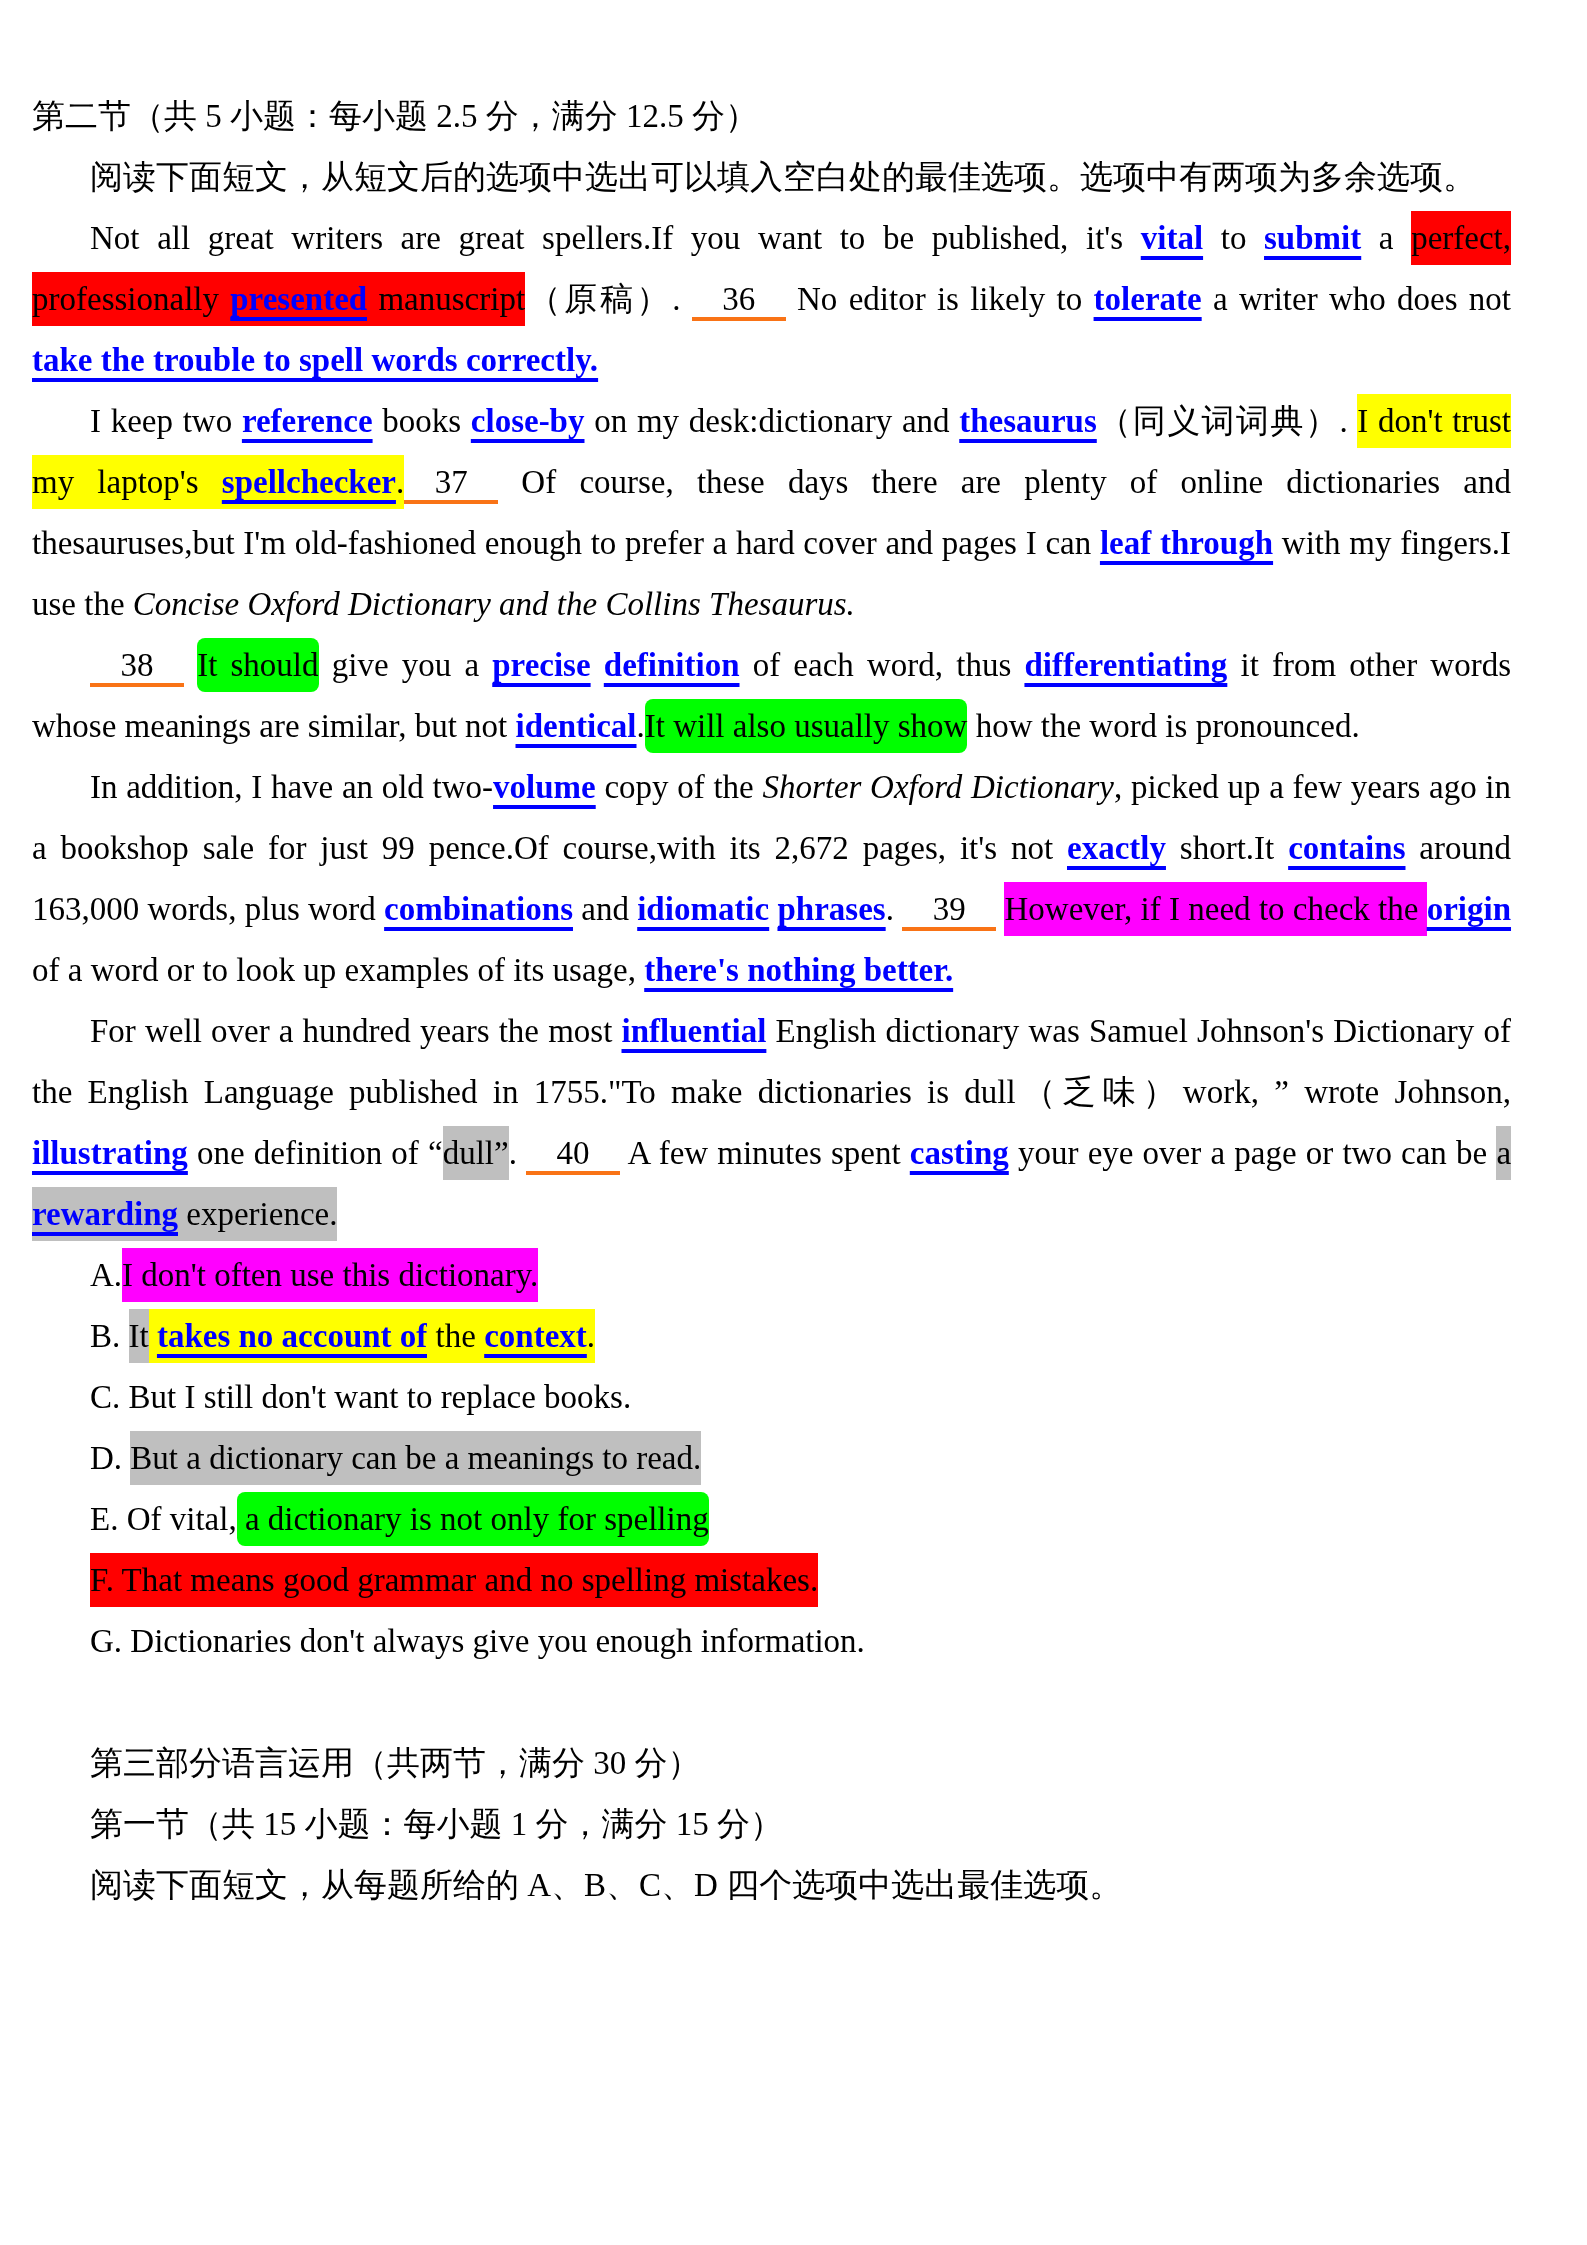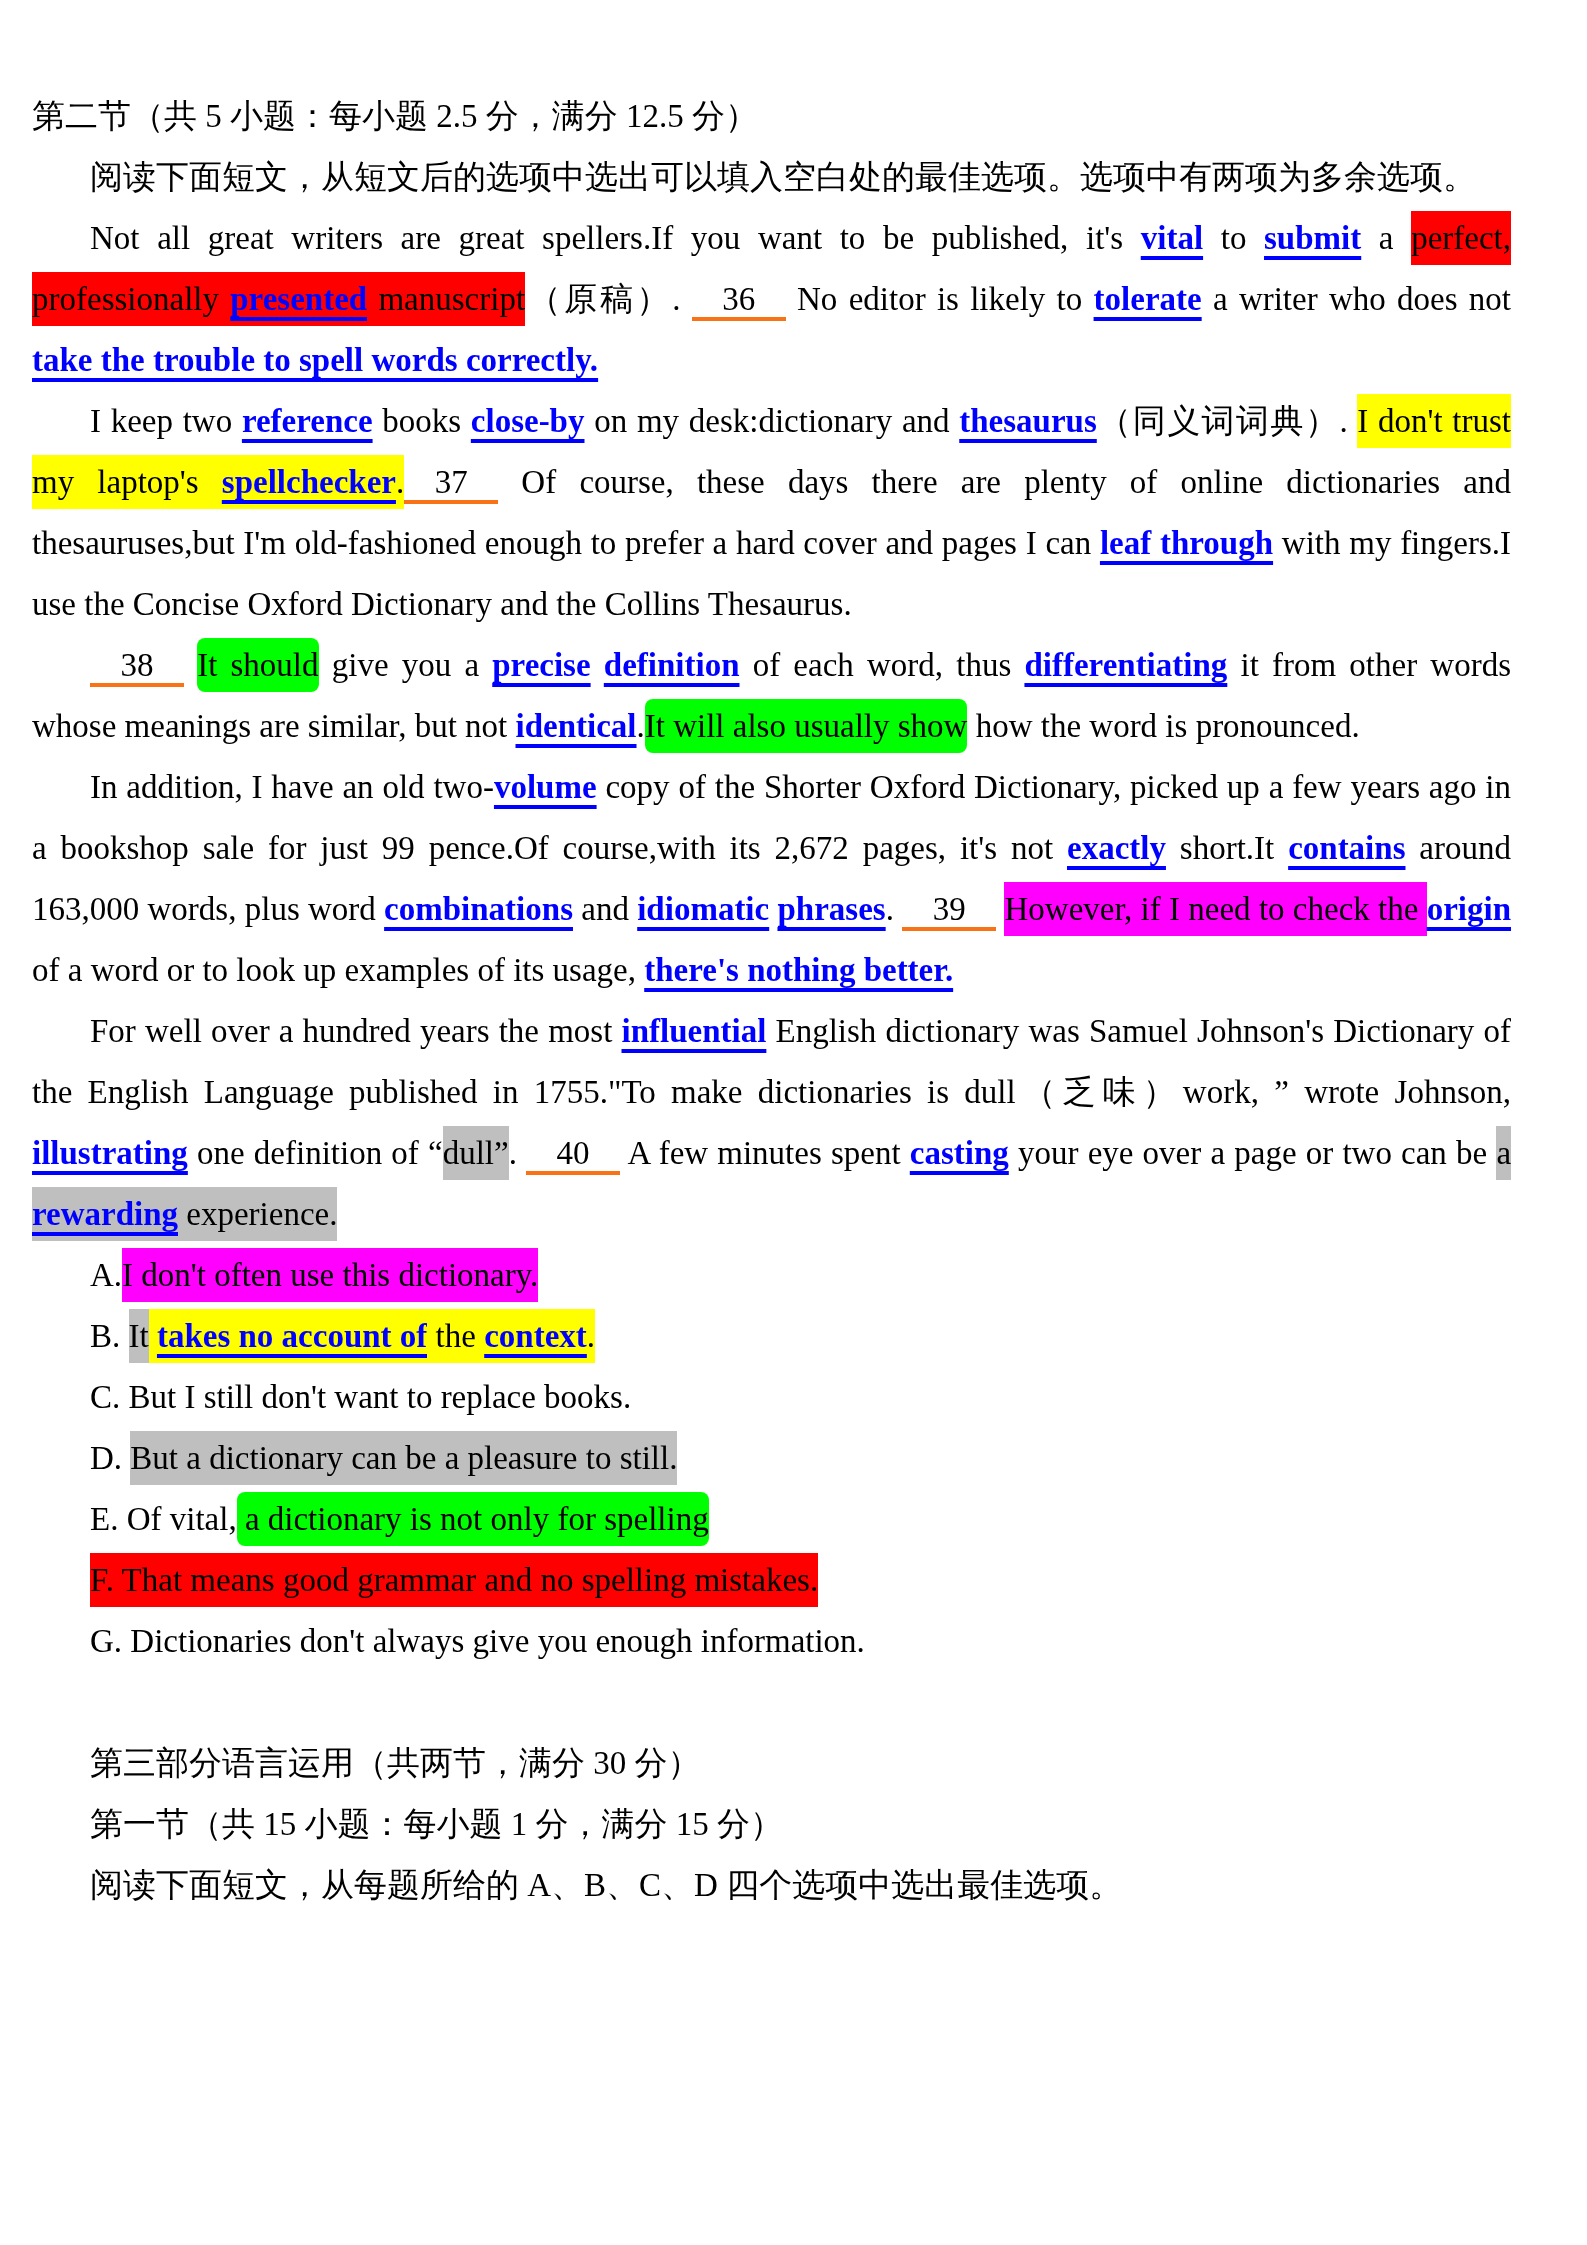--- a/index.html
+++ b/index.html
@@ -25,21 +25,21 @@
   p.ind { text-indent: 58px; }
   
   .b {
     color: #0000ff;
     font-weight: bold;
     text-decoration: underline;
     text-decoration-color: #0000ff;
     text-decoration-thickness: 4px;
     text-underline-offset: 7px;
   }
-  .i { }
+  .i { font-style: italic; }
   
   .blank {
     display: inline-block;
     min-width: 58px;
     padding: 0 18px;
     text-align: center;
     text-indent: 0;
     line-height: 1.05;
     border-bottom: 4px solid #f97316;
   }
@@ -60,21 +60,21 @@
     <p class="line"><span>第二节（共 5 小题：每小题 2.5 分，满分 12.5 分）</span></p>
     <p class="line ind"><span>阅读下面短文，从短文后的选项中选出可以填入空白处的最佳选项。选项中有两项为多余选项。</span></p>
     <p class="line ind"><span>Not all great writers are great spellers.If you want to be published, it's </span><span class="b">vital</span><span> to </span><span class="b">submit</span><span> a </span><span class="hl-red">perfect, professionally </span><span class="b hl-red">presented</span><span class="hl-red"> manuscript</span><span>（原稿）. </span><span class="blank">36</span><span>  No editor is likely to </span><span class="b">tolerate</span><span> a writer who does not </span><span class="b">take the trouble to spell words correctly.</span></p>
     <p class="line ind"><span>I keep two </span><span class="b">reference</span><span> books </span><span class="b">close-by</span><span> on my desk:dictionary and </span><span class="b">thesaurus</span><span>（同义词词典）. </span><span class="hl-yellow">I don't trust my laptop's </span><span class="b hl-yellow">spellchecker</span><span class="hl-yellow">.</span><span class="blank">37</span><span>  Of course, these days there are plenty of online dictionaries and thesauruses,but I'm old-fashioned enough to prefer a hard cover and pages I can </span><span class="b">leaf through</span><span> with my fingers.I use the </span><span class="i">Concise Oxford Dictionary and the Collins Thesaurus.</span></p>
     <p class="line ind"><span class="blank">38</span><span>  </span><span class="hl-green">It should</span><span> give you a </span><span class="b">precise</span><span> </span><span class="b">definition</span><span> of each word, thus </span><span class="b">differentiating</span><span> it from other words whose meanings are similar, but not </span><span class="b">identical</span><span>.</span><span class="hl-green">It will also usually show</span><span> how the word is pronounced.</span></p>
     <p class="line ind"><span>In addition, I have an old two-</span><span class="b">volume</span><span> copy of the </span><span class="i">Shorter Oxford Dictionary</span><span>, picked up a few years ago in a bookshop sale for just 99 pence.Of course,with its 2,672 pages, it's not </span><span class="b">exactly</span><span> short.It </span><span class="b">contains</span><span> around 163,000 words, plus word </span><span class="b">combinations</span><span> and </span><span class="b">idiomatic</span><span> </span><span class="b">phrases</span><span>. </span><span class="blank">39</span><span>  </span><span class="hl-magenta">However, if I need to check the </span><span class="b">origin</span><span> of a word or to look up examples of its usage, </span><span class="b">there's nothing better.</span></p>
     <p class="line ind"><span>For well over a hundred years the most </span><span class="b">influential</span><span> English dictionary was Samuel Johnson's Dictionary of the English Language published in 1755."To make dictionaries is dull（乏味）work, ” wrote Johnson, </span><span class="b">illustrating</span><span> one definition of “</span><span class="hl-gray">dull”</span><span>. </span><span class="blank">40</span><span>  A few minutes spent </span><span class="b">casting</span><span> your eye over a page or two can be </span><span class="hl-gray">a </span><span class="b hl-gray">rewarding</span><span class="hl-gray"> experience.</span></p>
     <p class="line ind"><span>A.</span><span class="hl-magenta">I don't often use this dictionary.</span></p>
     <p class="line ind"><span>B. </span><span class="hl-gray">It</span><span class="hl-yellow"> </span><span class="b hl-yellow">takes no account of</span><span class="hl-yellow"> the </span><span class="b hl-yellow">context</span><span class="hl-yellow">.</span></p>
     <p class="line ind"><span>C. But I still don't want to replace books.</span></p>
-    <p class="line ind"><span>D. </span><span class="hl-gray">But a dictionary can be a pleasure to still.</span></p>
+    <p class="line ind"><span>D. </span><span class="hl-gray">But a dictionary can be a meanings to read.</span></p>
     <p class="line ind"><span>E. Of vital,</span><span class="hl-green"> a dictionary is not only for spelling</span></p>
     <p class="line ind"><span class="hl-red">F. That means good grammar and no spelling mistakes.</span></p>
     <p class="line ind"><span>G. Dictionaries don't always give you enough information.</span></p>
     <p class="line"><span>&nbsp;</span></p>
     <p class="line ind"><span>第三部分语言运用（共两节，满分 30 分）</span></p>
     <p class="line ind"><span>第一节（共 15 小题：每小题 1 分，满分 15 分）</span></p>
     <p class="line ind"><span>阅读下面短文，从每题所给的 A、B、C、D 四个选项中选出最佳选项。</span></p>
   </div>
 
 </body></html>

